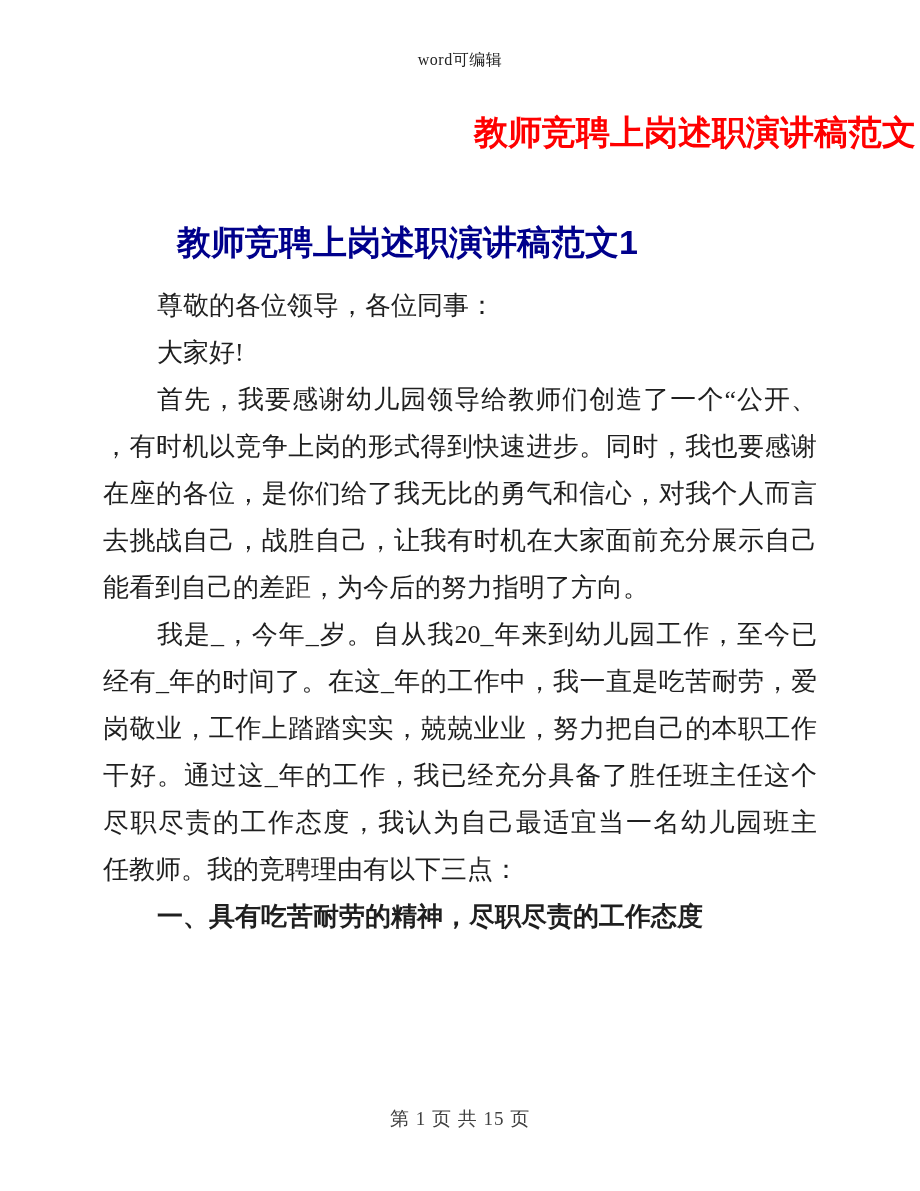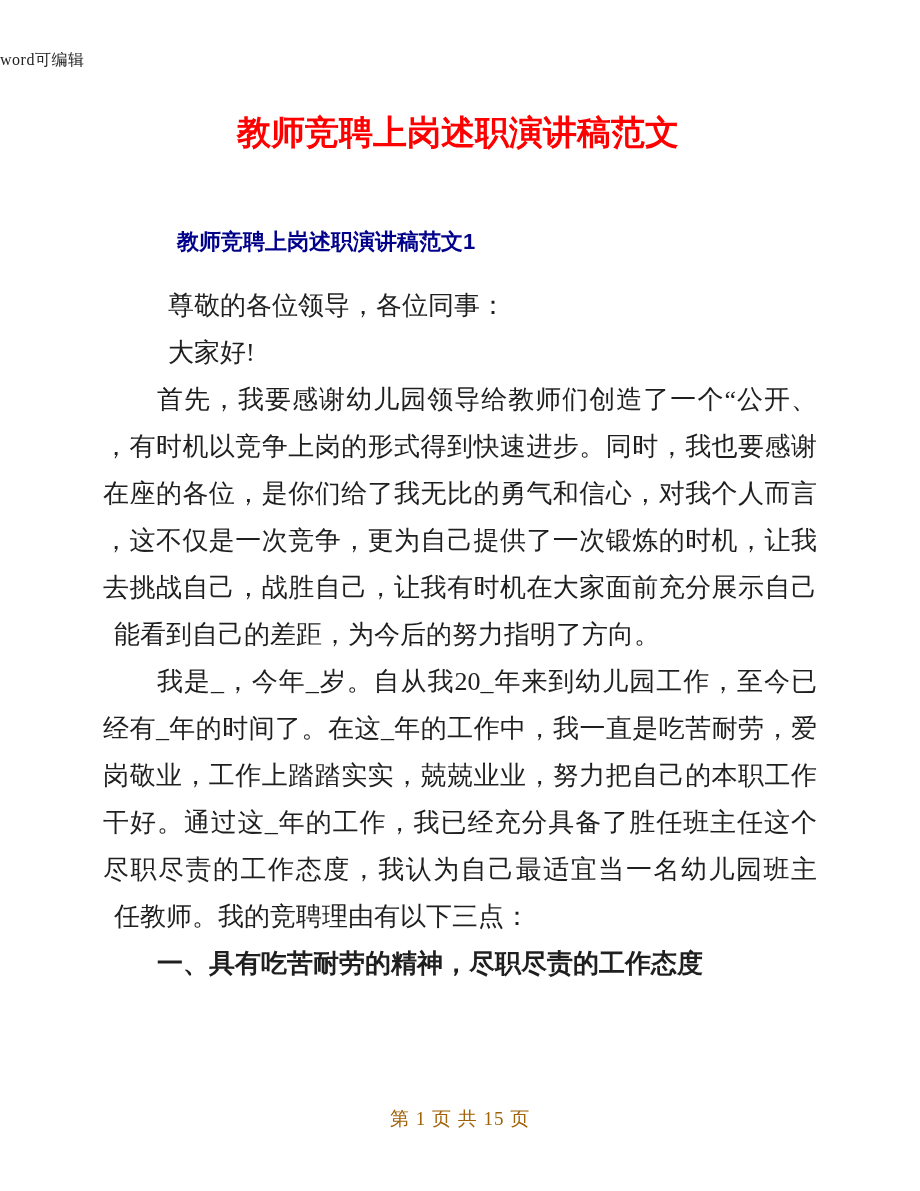--- a/index.html
+++ b/index.html
@@ -8,59 +8,59 @@
     width: 920px;
     height: 1191px;
     background: #ffffff;
     overflow: hidden;
     font-family: "Liberation Serif", serif;
     color: #1f1f1f;
   }
   .watermark {
     position: absolute;
     top: 50px; left: 0; right: 0;
-    text-align: left;
+    text-align: center;
     font-size: 16px;
     letter-spacing: 0.5px;
     color: #222222;
   }
   .doc-title {
     position: absolute;
     top: 110px; left: 0; right: 4px;
-    text-align: center;
+    text-align: right;
     font-family: "Liberation Sans", sans-serif;
     font-weight: bold;
     font-size: 34px;
     line-height: 44px;
   }
   .doc-subtitle {
     position: absolute;
     top: 222px; left: 103px; right: 103px;
     padding-left: 74px;
     font-family: "Liberation Sans", sans-serif;
     font-weight: bold;
-    font-size: 22px;
+    font-size: 34px;
     line-height: 40px;
   }
   .body-text {
     position: absolute;
     top: 282px;
     left: 103px;
     width: 714px;
     font-size: 26px;
     line-height: 47px;
   }
   .line {
     height: 47px;
     text-align: justify;
     text-align-last: justify;
     text-justify: inter-character;
     overflow: hidden;
   }
-  .line.loose { text-align-last: left; margin-left: 11px; }
+  .line.loose { text-align-last: left; }
   .line.indent { text-indent: 54px; }
   .line.heading {
     font-weight: bold;
     text-indent: 54px;
     text-align-last: left;
   }
   .page-footer {
     position: absolute;
     top: 1106px; left: 0; right: 0;
     text-align: center;
@@ -79,29 +79,28 @@
 
   <div class="doc-subtitle" style="color: rgb(0, 0, 139);">教师竞聘上岗述职演讲稿范文1</div>
 
   <div class="body-text" style="color: rgb(31, 31, 31);">
     <div class="line loose indent">尊敬的各位领导，各位同事：</div>
     <div class="line loose indent">大家好!</div>
 
     <div class="line indent">首先，我要感谢幼儿园领导给教师们创造了一个“公开、</div>
     <div class="line">，有时机以竞争上岗的形式得到快速进步。同时，我也要感谢</div>
     <div class="line">在座的各位，是你们给了我无比的勇气和信心，对我个人而言</div>
-    <div class="line">，这不仅是一次竞争，更为自己提供了一次锻炼的时机，让我</div>
     <div class="line">去挑战自己，战胜自己，让我有时机在大家面前充分展示自己</div>
     <div class="line loose">能看到自己的差距，为今后的努力指明了方向。</div>
 
     <div class="line indent">我是_，今年_岁。自从我20_年来到幼儿园工作，至今已</div>
     <div class="line">经有_年的时间了。在这_年的工作中，我一直是吃苦耐劳，爱</div>
     <div class="line">岗敬业，工作上踏踏实实，兢兢业业，努力把自己的本职工作</div>
     <div class="line">干好。通过这_年的工作，我已经充分具备了胜任班主任这个</div>
     <div class="line">尽职尽责的工作态度，我认为自己最适宜当一名幼儿园班主</div>
     <div class="line loose">任教师。我的竞聘理由有以下三点：</div>
 
     <div class="line heading">一、具有吃苦耐劳的精神，尽职尽责的工作态度</div>
   </div>
 
-  <div class="page-footer" style="color: #a16207;">第 1 页 共 15 页</div>
+  <div class="page-footer" style="color: #404040;">第 1 页 共 15 页</div>
 
 </div>
 
 </body></html>

